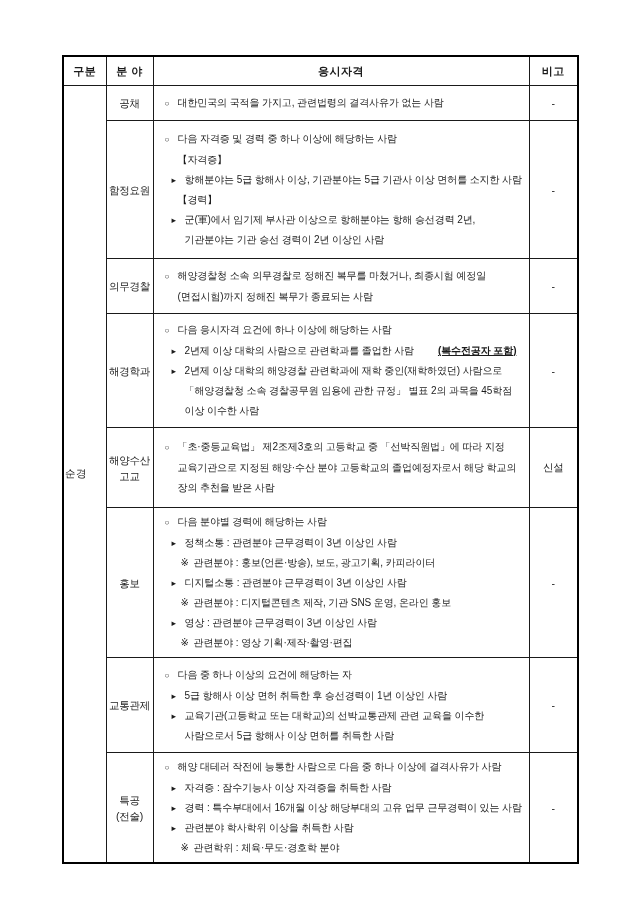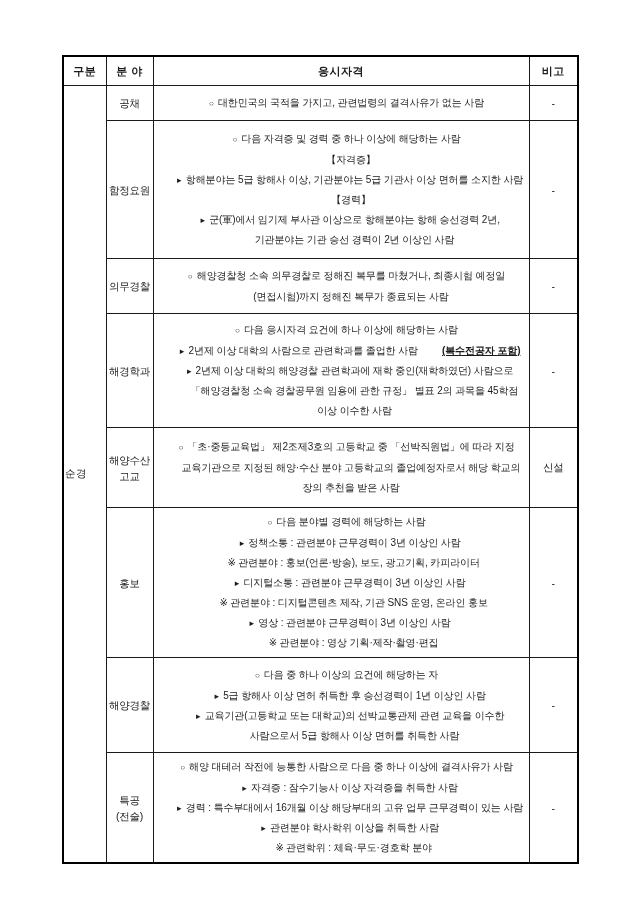--- a/index.html
+++ b/index.html
@@ -27,21 +27,21 @@
   }
   td.field-cell{
     text-align:center;font-size:10.5px;white-space:pre-line;
     line-height:16px;padding:2px 1px;letter-spacing:-0.2px;
   }
   td.qual-cell{
     font-size:10px;padding:4px 4px 4px 5px;line-height:20px;
     letter-spacing:-0.1px;word-break:keep-all;
   }
   td.remark-cell{text-align:center;font-size:10.5px;letter-spacing:-0.2px;}
-  .itm{text-indent:-13px;text-align:center;}
+  .itm{text-indent:-13px;}
   .itm.lv0{padding-left:19px;}
   .itm.lv1{padding-left:26px;}
   .itm.lv2{padding-left:35px;}
   .mk{display:inline-block;width:13px;text-indent:0;}
   .mk-circle{font-size:8px;}
   .mk-tri{font-size:9px;}
   .mk-ref{font-size:10px;}
   .emph{font-weight:bold;text-decoration:underline;padding-left:24px;}
 </style>
 </head>
@@ -114,21 +114,21 @@
             <div class="itm lv1"><span class="mk mk-tri">▸</span><span>정책소통 : 관련분야 근무경력이 3년 이상인 사람</span></div>
             <div class="itm lv2"><span class="mk mk-ref">※</span><span>관련분야 : 홍보(언론·방송), 보도, 광고기획, 카피라이터</span></div>
             <div class="itm lv1"><span class="mk mk-tri">▸</span><span>디지털소통 : 관련분야 근무경력이 3년 이상인 사람</span></div>
             <div class="itm lv2"><span class="mk mk-ref">※</span><span>관련분야 : 디지털콘텐츠 제작, 기관 SNS 운영, 온라인 홍보</span></div>
             <div class="itm lv1"><span class="mk mk-tri">▸</span><span>영상 : 관련분야 근무경력이 3년 이상인 사람</span></div>
             <div class="itm lv2"><span class="mk mk-ref">※</span><span>관련분야 : 영상 기획·제작·촬영·편집</span></div>
           </td>
           <td class="remark-cell">-</td>
         </tr>
         <tr style="height: 95px;">
-          <td class="field-cell">해양경찰</td>
+          <td class="field-cell">교통관제</td>
           <td class="qual-cell">
             <div class="itm lv0"><span class="mk mk-circle">○</span><span>다음 중 하나 이상의 요건에 해당하는 자</span></div>
             <div class="itm lv1"><span class="mk mk-tri">▸</span><span>5급 항해사 이상 면허 취득한 후 승선경력이 1년 이상인 사람</span></div>
             <div class="itm lv1"><span class="mk mk-tri">▸</span><span>교육기관(고등학교 또는 대학교)의 선박교통관제 관련 교육을 이수한 사람으로서 5급 항해사 이상 면허를 취득한 사람</span></div>
           </td>
           <td class="remark-cell">-</td>
         </tr>
         <tr style="height: 107px;">
           <td class="field-cell">특공
 (전술)</td>

